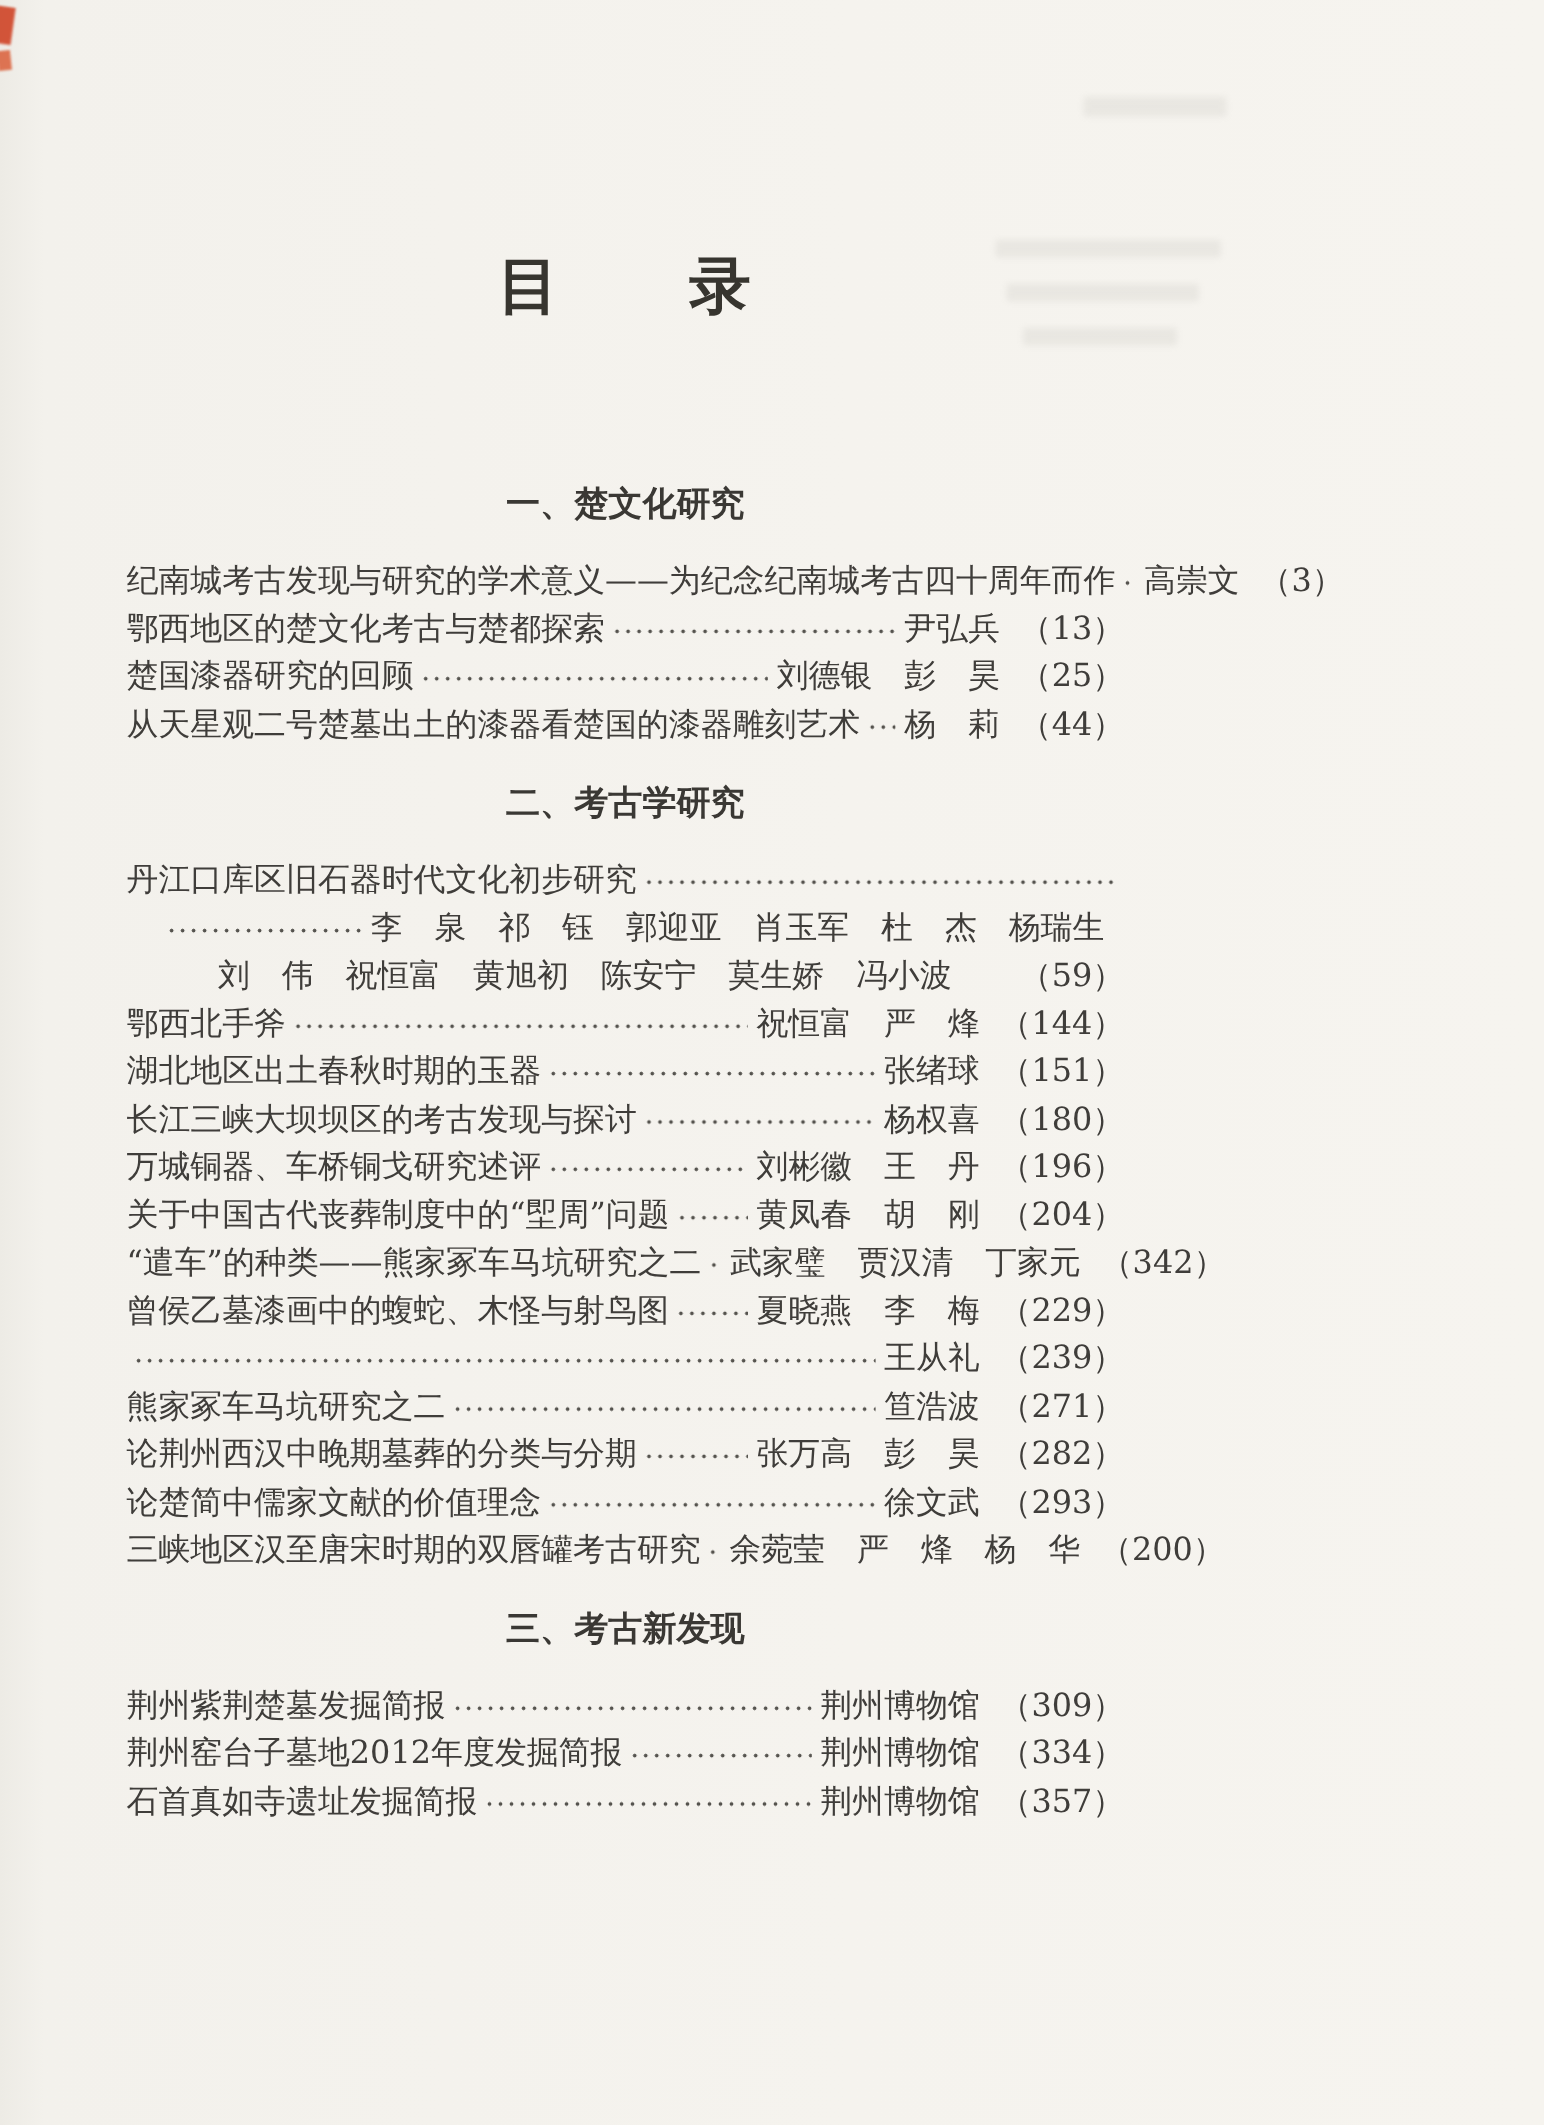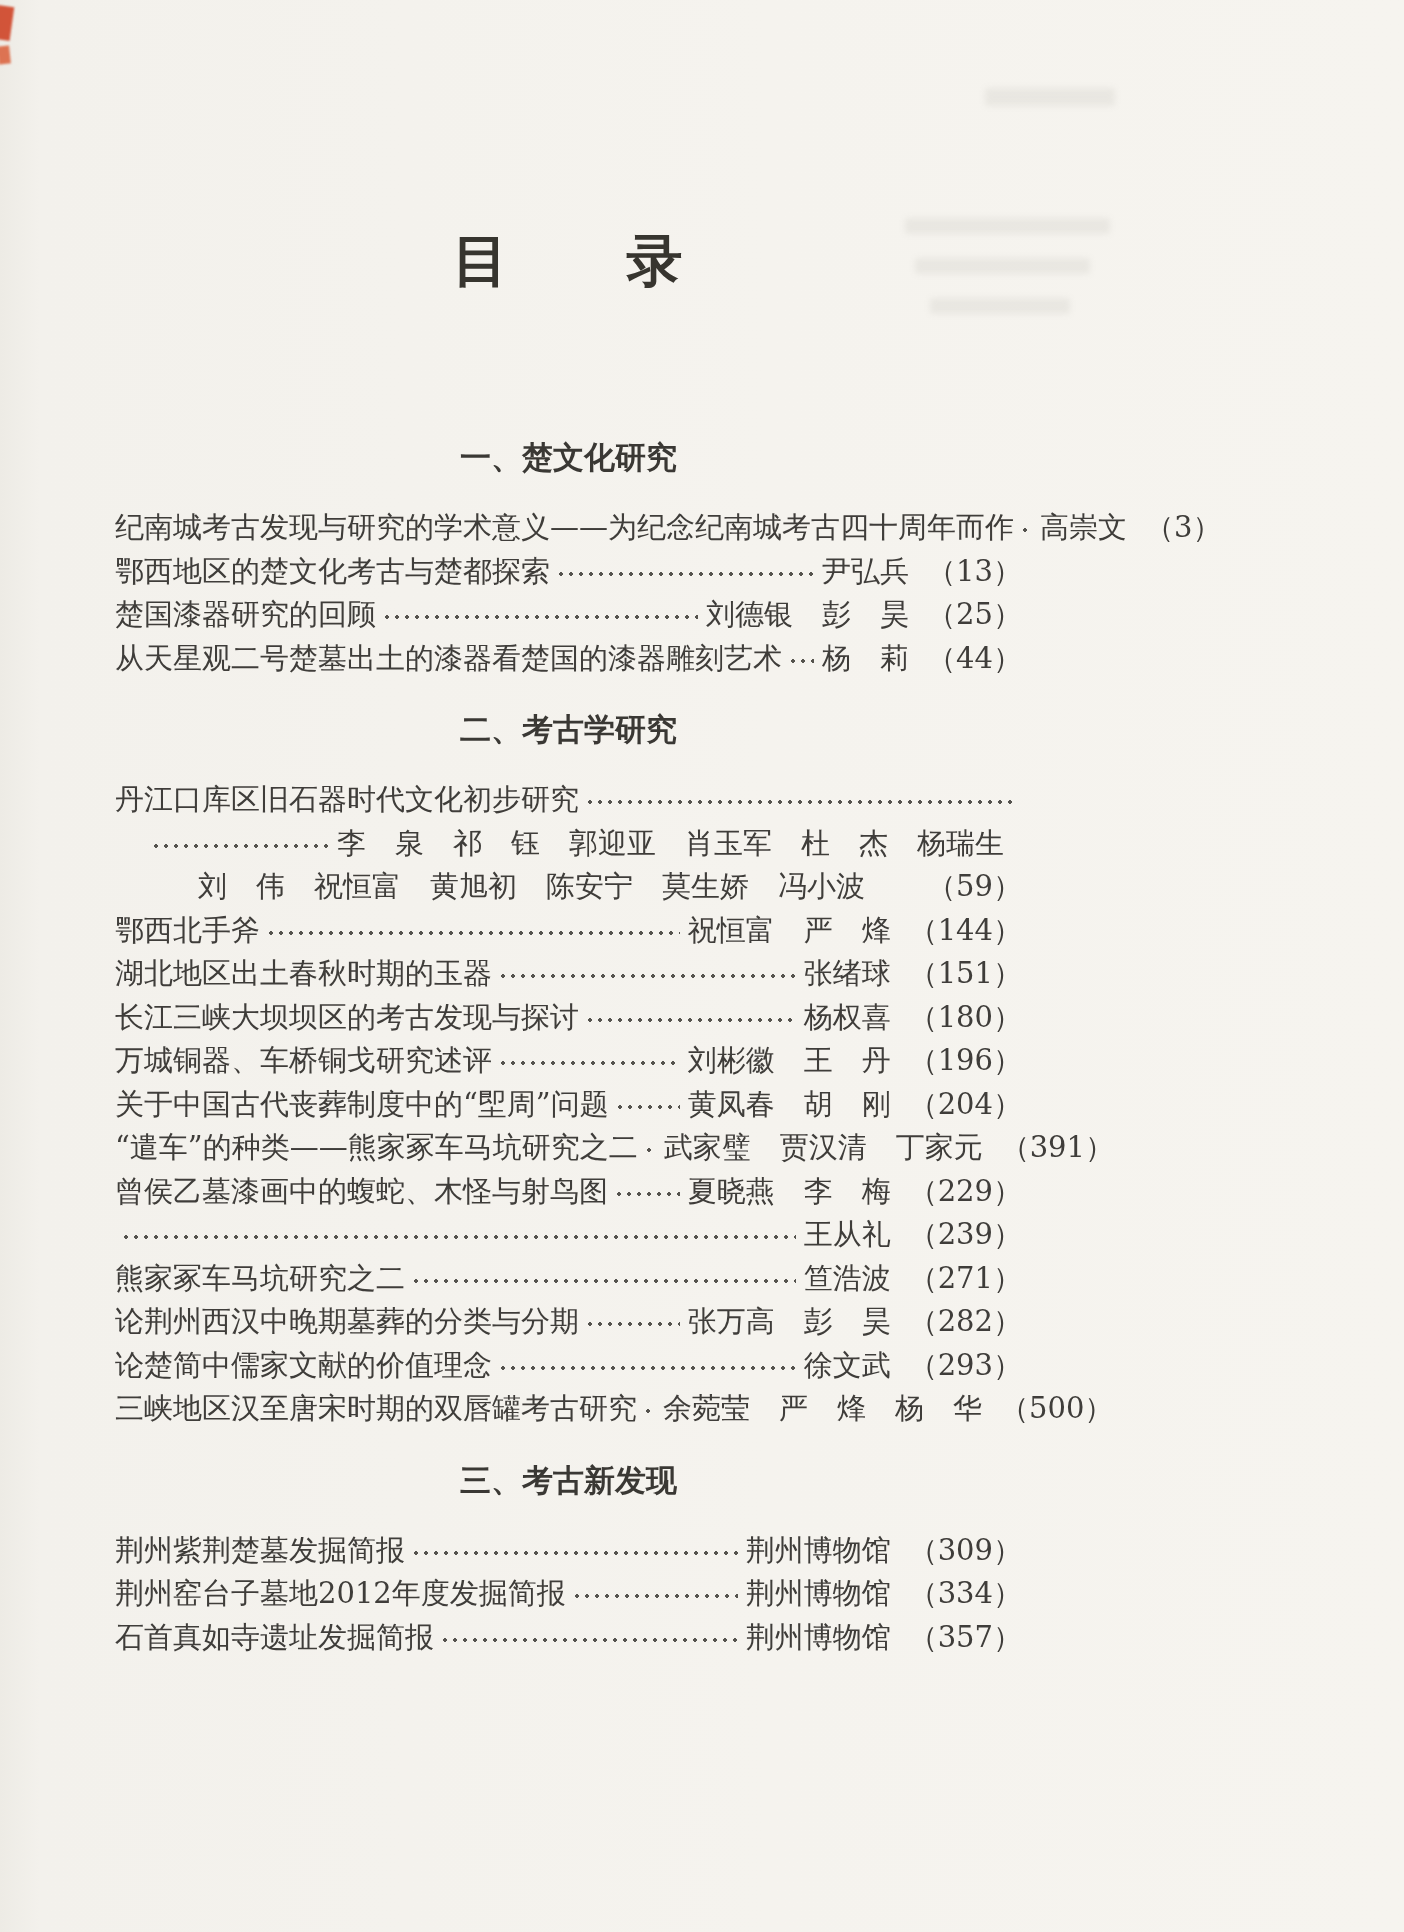--- a/index.html
+++ b/index.html
@@ -138,21 +138,21 @@
           <div class="row">
             <span class="t">关于中国古代丧葬制度中的“堲周”问题</span>
             <div class="leader"></div>
             <span class="a">黄凤春　胡　刚</span>
             <span class="p">（204）</span>
           </div>
           <div class="row">
             <span class="t">“遣车”的种类——熊家冢车马坑研究之二</span>
             <div class="leader"></div>
             <span class="a">武家璧　贾汉清　丁家元</span>
-            <span class="p">（391）</span>
+            <span class="p">（342）</span>
           </div>
           <div class="row">
             <span class="t">曾侯乙墓漆画中的蝮蛇、木怪与射鸟图</span>
             <div class="leader"></div>
             <span class="a">夏晓燕　李　梅</span>
             <span class="p">（229）</span>
           </div>
           <div class="row">
             <div class="leader"></div>
             <span class="a">王从礼</span>
@@ -173,21 +173,21 @@
           <div class="row">
             <span class="t">论楚简中儒家文献的价值理念</span>
             <div class="leader"></div>
             <span class="a">徐文武</span>
             <span class="p">（293）</span>
           </div>
           <div class="row">
             <span class="t">三峡地区汉至唐宋时期的双唇罐考古研究</span>
             <div class="leader"></div>
             <span class="a">余菀莹　严　烽　杨　华</span>
-            <span class="p">（500）</span>
+            <span class="p">（200）</span>
           </div>
         </div>
         <h2 class="sec-heading">三、考古新发现</h2>
         <div class="entries">
           <div class="row">
             <span class="t">荆州紫荆楚墓发掘简报</span>
             <div class="leader"></div>
             <span class="a">荆州博物馆</span>
             <span class="p">（309）</span>
           </div>

